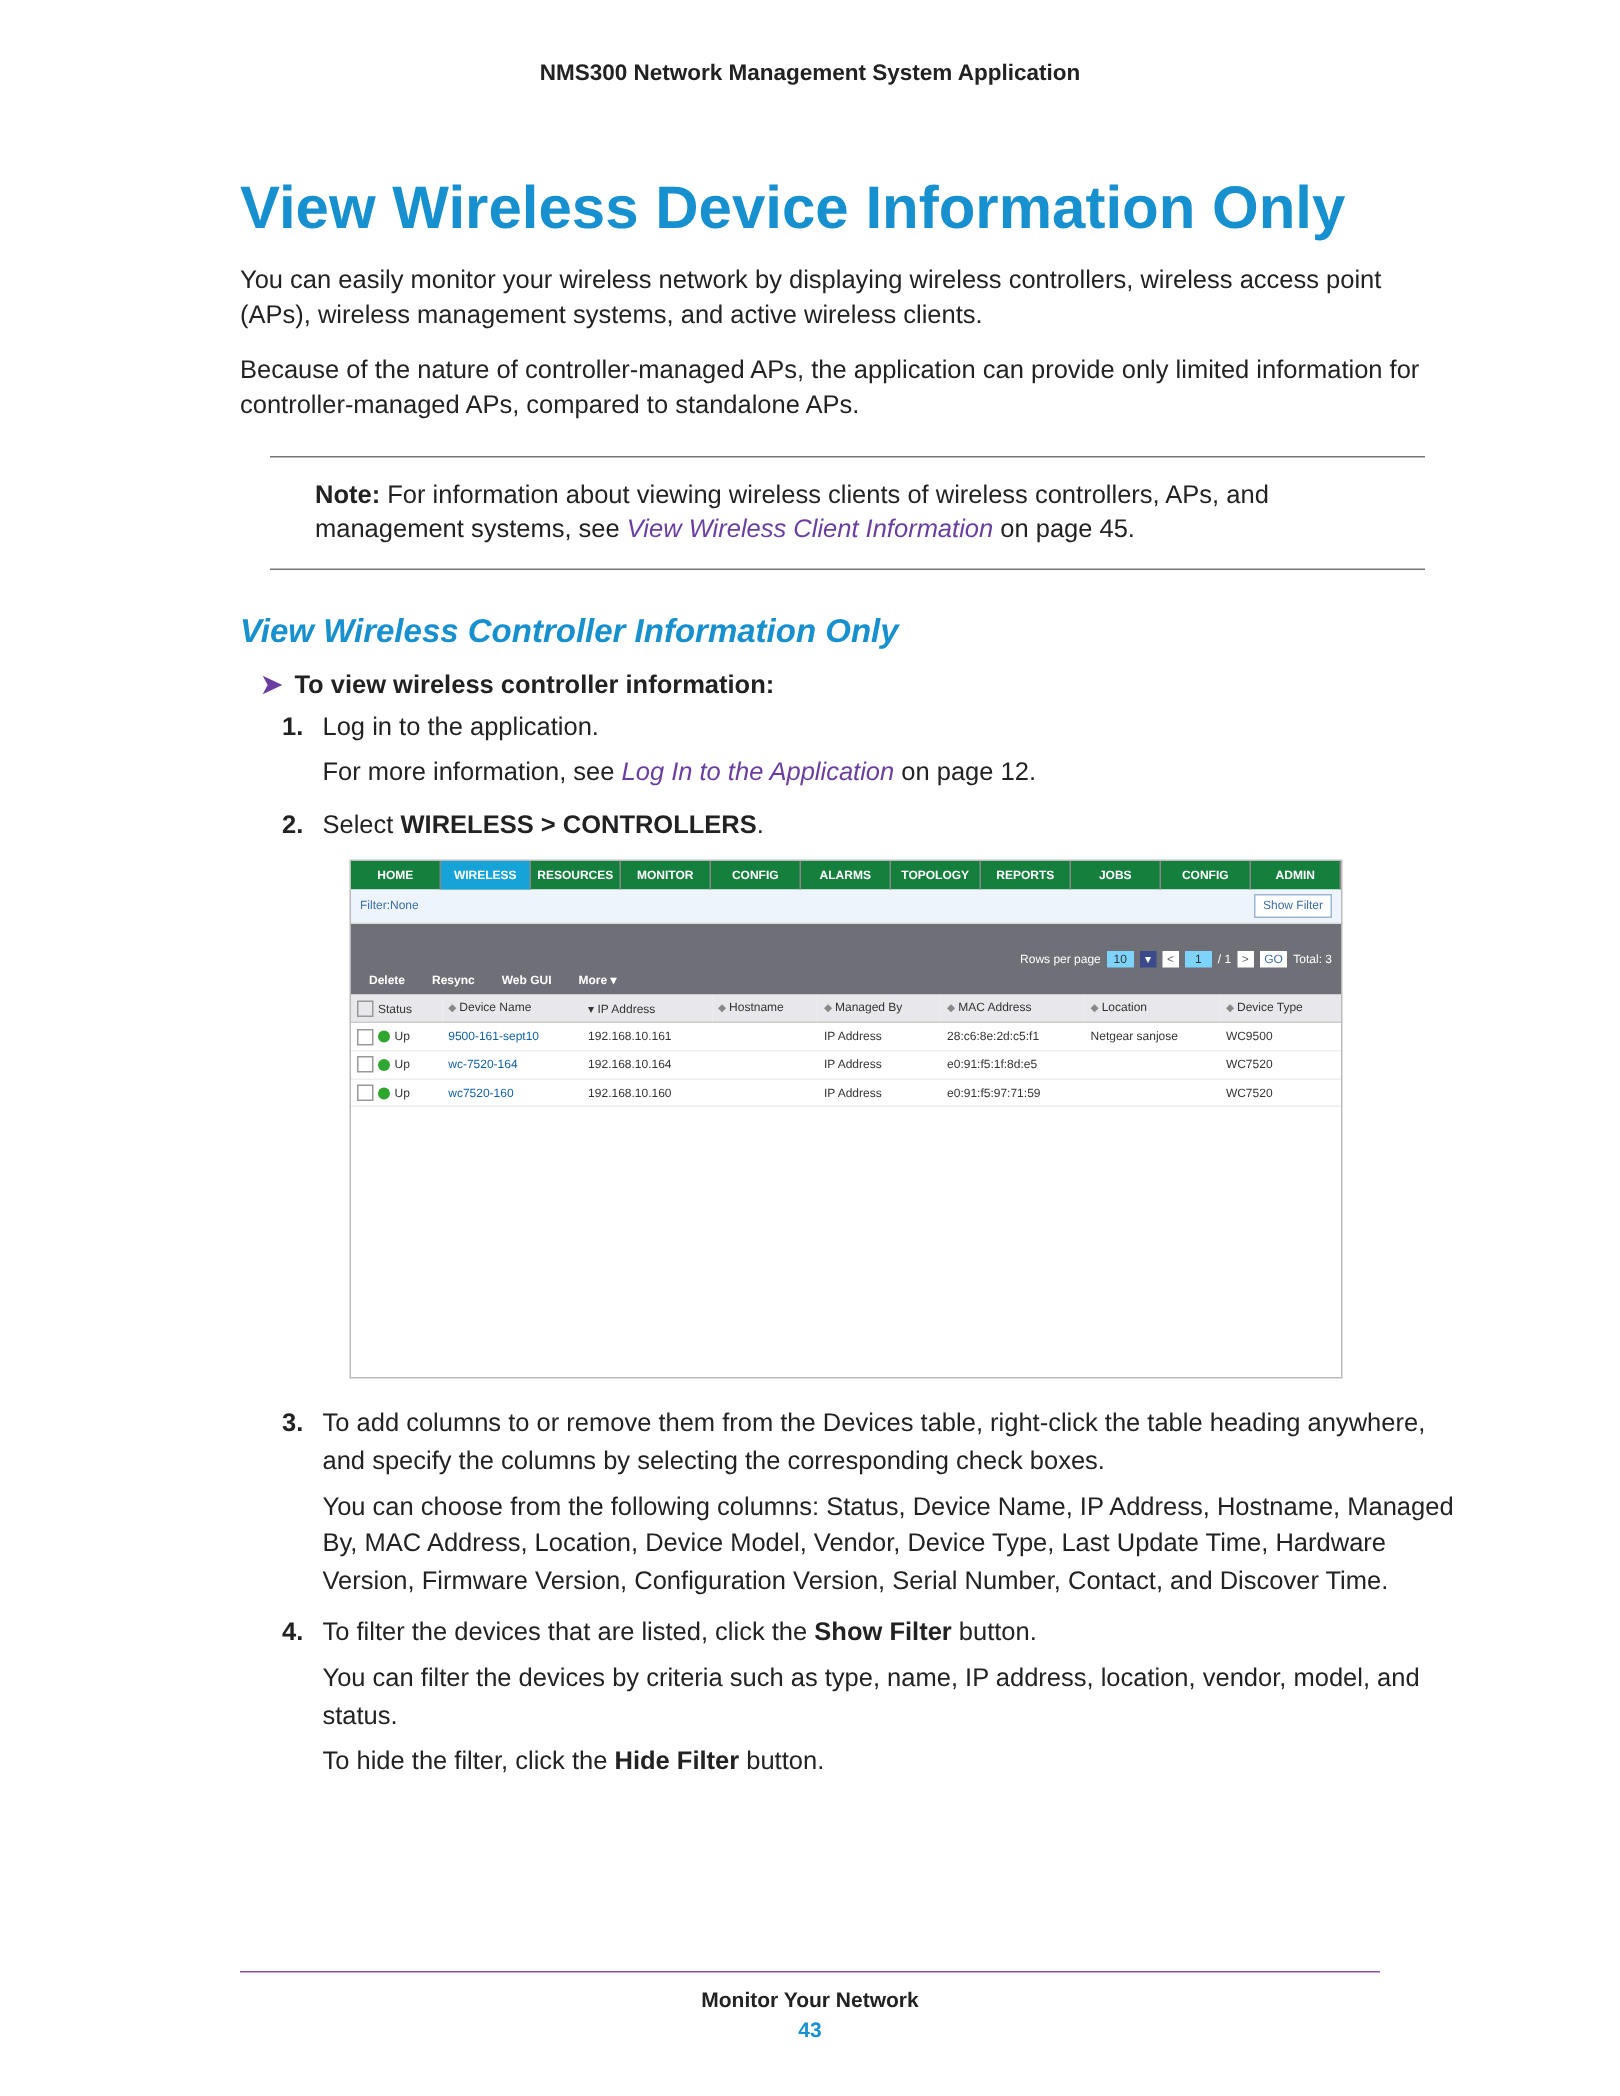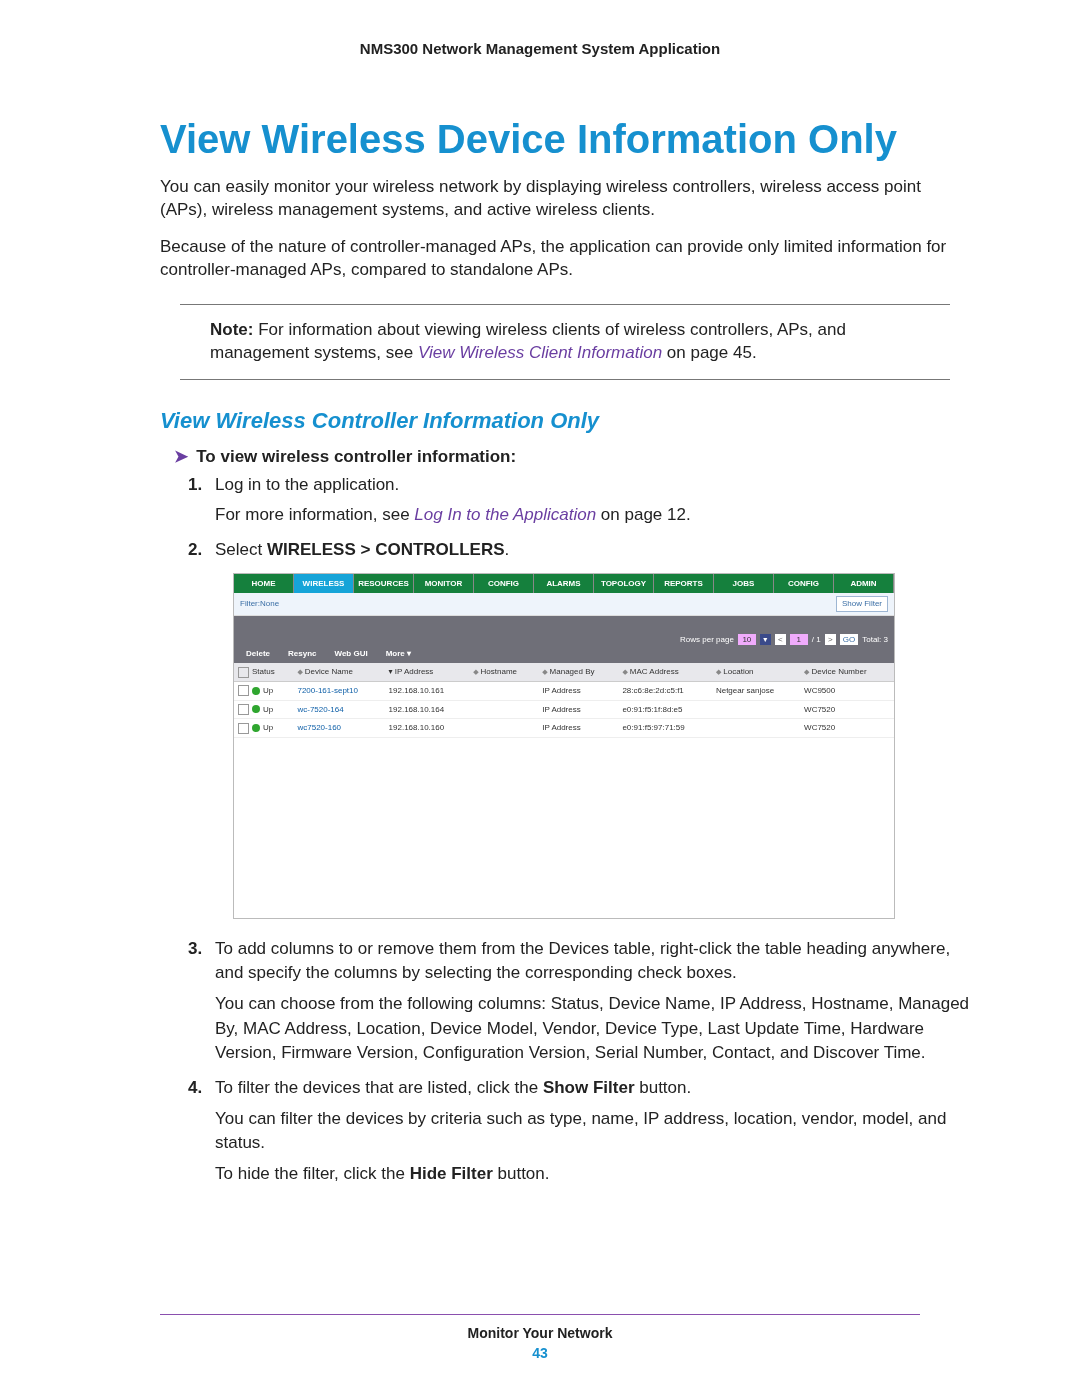--- a/index.html
+++ b/index.html
@@ -155,21 +155,21 @@
     gap: 6px;
   }
   .shot-toolbar .btn {
     padding: 1px 6px;
     color: #fff;
     font-weight: bold;
     font-size:8px;
     margin-top:28px;
   }
   .shot-toolbar .right { margin-left: auto; display:flex; align-items:center; gap:4px;}
-  .shot-toolbar .pg-in { width:18px; height:11px; background:#f0abfc; color:#333; font-size:8px; text-align:center; display:inline-block; line-height:11px;}
+  .shot-toolbar .pg-in { width:18px; height:11px; background:#7dd3fc; color:#333; font-size:8px; text-align:center; display:inline-block; line-height:11px;}
   .shot-toolbar .nav-btn { background:#fff;color:#666;width:11px;height:11px;line-height:11px;text-align:center;font-size:8px;}
   .shot-toolbar .go-btn { background:#fff;color:#3a6ea5;padding:0 3px;height:11px;line-height:11px;font-size:8px;}
   .shot-toolbar .dd { background:#3a4a8a;color:#fff;width:11px;height:11px;line-height:11px;text-align:center;font-size:8px;}
   table.grid {
     width: 100%;
     border-collapse: collapse;
     font-size: 8px;
   }
   table.grid th {
     background: #e8e8ec;
@@ -281,27 +281,27 @@
             <table class="grid">
               <thead>
                 <tr>
                   <th><span class="cb"></span><span>Status</span></th>
                   <th><span class="dia">◆</span><span>Device Name</span></th>
                   <th>▾ <span>IP Address</span></th>
                   <th><span class="dia">◆</span><span>Hostname</span></th>
                   <th><span class="dia">◆</span><span>Managed By</span></th>
                   <th><span class="dia">◆</span><span>MAC Address</span></th>
                   <th><span class="dia">◆</span><span>Location</span></th>
-                  <th><span class="dia">◆</span><span>Device Number</span></th>
+                  <th><span class="dia">◆</span><span>Device Type</span></th>
                 </tr>
               </thead>
               <tbody>
                 <tr>
                   <td><span class="cb"></span><span class="dot-up"></span><span>Up</span></td>
-                  <td class="link">7200-161-sept10</td>
+                  <td class="link">9500-161-sept10</td>
                   <td>192.168.10.161</td>
                   <td></td>
                   <td>IP Address</td>
                   <td>28:c6:8e:2d:c5:f1</td>
                   <td>Netgear sanjose</td>
                   <td>WC9500</td>
                 </tr>
                 <tr>
                   <td><span class="cb"></span><span class="dot-up"></span><span>Up</span></td>
                   <td class="link">wc-7520-164</td>

